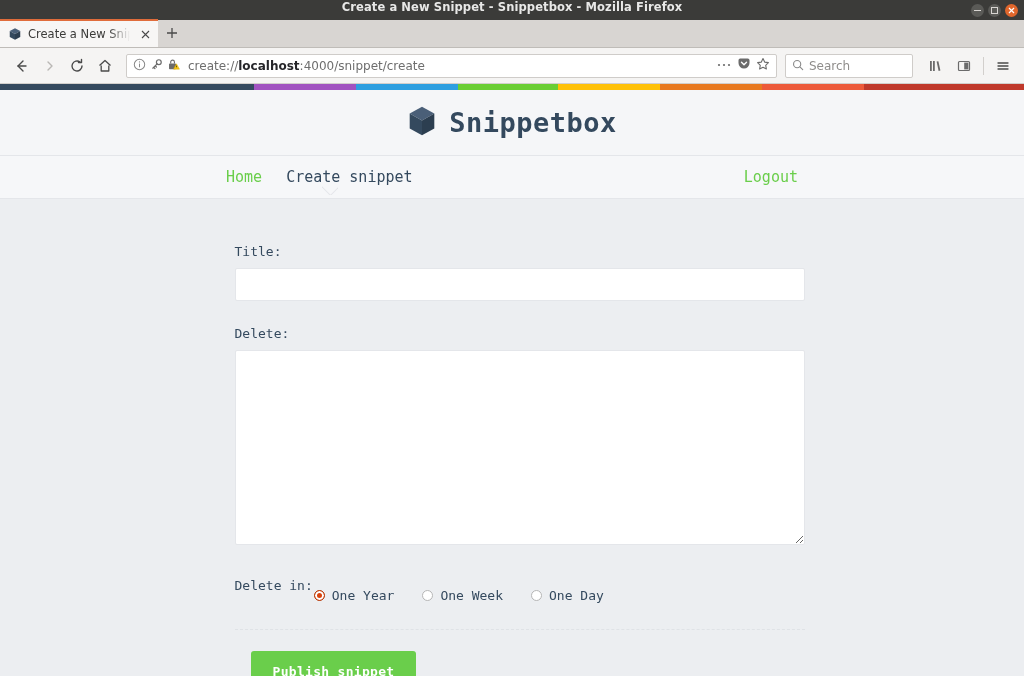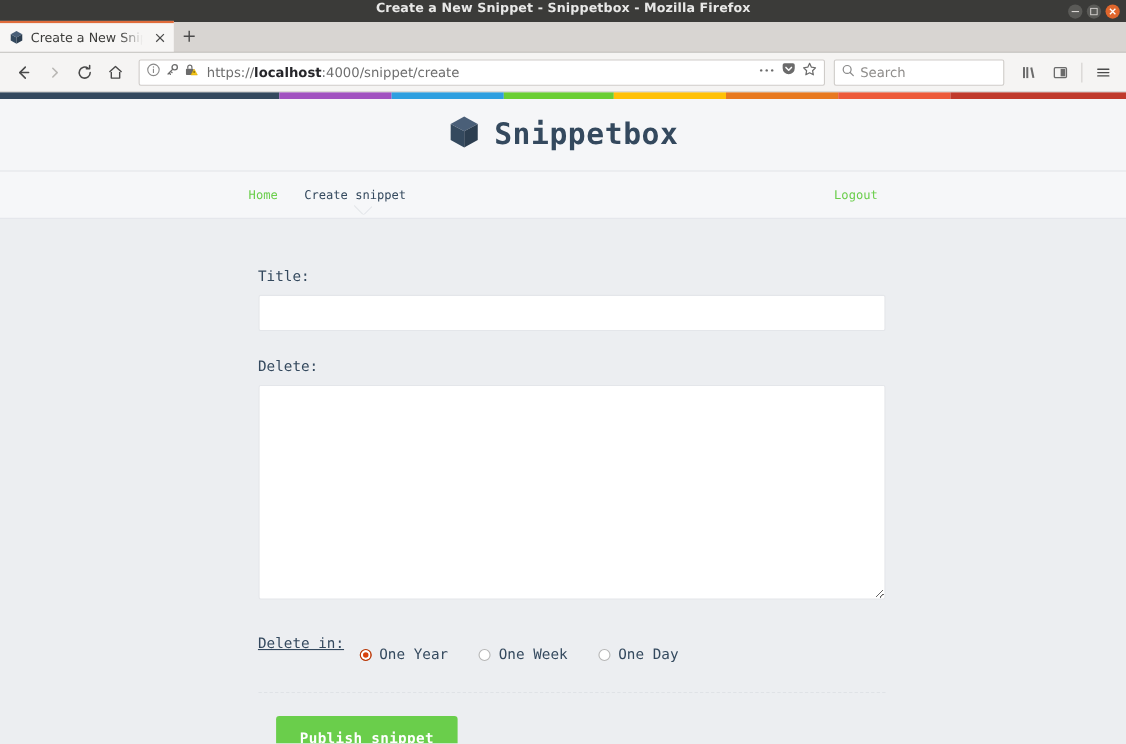--- a/index.html
+++ b/index.html
@@ -56,21 +56,21 @@
     display: flex; align-items: center; padding: 0 4px 0 6px; gap: 4px; margin-left: 6px;
   }
   .url-icons { display: flex; align-items: center; gap: 4px; flex: none; }
   .url-text {
     flex: 1; font-size: 12px; color: #6e6e6e; font-family: "DejaVu Sans", sans-serif;
     white-space: nowrap; overflow: hidden; padding-left: 4px;
   }
   .url-text b { color: #26262a; font-weight: bold; }
   .url-right { display: flex; align-items: center; gap: 5px; flex: none; padding-right: 2px; }
   .searchbar {
-    width: 155px; height: 24px; background: #fff; border: 1px solid #cfccc9; border-radius: 2px;
+    width: 128px; height: 24px; background: #fff; border: 1px solid #cfccc9; border-radius: 2px;
     display: flex; align-items: center; padding: 0 6px; gap: 5px; margin-left: 6px; flex: none;
   }
   .search-ph { font-size: 12px; color: #8f8d8b; font-family: "DejaVu Sans", sans-serif; }
   .toolbar-right { display: flex; align-items: center; gap: 2px; margin-left: 8px; flex: none; }
   .tb-icon { width: 26px; height: 26px; display: flex; align-items: center; justify-content: center; }
   .tb-sep { width: 1px; height: 18px; background: #d2cfcc; margin: 0 4px; }
 
   
   .stripe { height: 6px; display: flex; flex: none; }
   .stripe span { height: 100%; }
@@ -88,21 +88,21 @@
   }
 
   .site-nav {
     height: 44px; background: #f6f7f9; border-top: 1px solid #e4e6ea; border-bottom: 1px solid #e4e6ea;
     display: flex; align-items: center; flex: none; position: relative;
   }
   .nav-inner { width: 572px; margin: 0 auto; display: flex; align-items: center; position: relative; }
   .nav-left { display: flex; align-items: center; gap: 24px; }
   .nav-right { margin-left: auto; }
   .nav-link {
-    font-family: "DejaVu Sans Mono", monospace; font-size: 11px; color: #6ace4b; text-decoration: none;
+    font-family: "DejaVu Sans Mono", monospace; font-size: 15px; color: #6ace4b; text-decoration: none;
     white-space: nowrap;
   }
   .nav-link.active { color: #34495e; }
   .nav-caret {
     position: absolute; left: 96px; bottom: -9px; width: 16px; height: 9px; overflow: hidden;
   }
   .nav-caret:after {
     content: ""; position: absolute; left: 1px; top: -8px; width: 14px; height: 14px;
     background: #f6f7f9; border-right: 1px solid #e4e6ea; border-bottom: 1px solid #e4e6ea;
     transform: rotate(45deg);
@@ -123,21 +123,21 @@
   }
   .ftextarea {
     width: 570px; height: 195px; background: #fff; border: 1px solid #e4e6ea; border-radius: 2px;
     font-family: "DejaVu Sans Mono", monospace; font-size: 13px; color: #34495e; padding: 8px 9px;
     display: block; resize: both;
   }
   .gap-a { height: 25px; }
   .gap-b { height: 22px; }
 
   .radio-row { display: flex; align-items: center; gap: 0; }
-  .radio-row .flabel { margin-bottom: 0; margin-right: 14px; text-decoration: underline; }
+  .radio-row .flabel { margin-bottom: 0; margin-right: 1px; }
   .radio-opt { display: flex; align-items: center; gap: 7px; margin-right: 28px; margin-top: 21px; }
   .radio-dot {
     width: 11px; height: 11px; border-radius: 50%; border: 1px solid #b6b6b6; background: #fff;
     display: inline-block; position: relative; flex: none;
   }
   .radio-opt.selected .radio-dot {
     background: #d9430d; border-color: #b63909;
     box-shadow: inset 0 0 0 2px #fff, inset 0 0 0 3px #d9430d;
   }
   .radio-label { font-family: "DejaVu Sans Mono", monospace; font-size: 13px; color: #34495e; }
@@ -244,21 +244,21 @@
         </span>
         <span>
           <svg width="13" height="13" viewBox="0 0 14 14">
             <rect x="2.2" y="6" width="7.5" height="6" rx="0.8" fill="#6b6b6b"></rect>
             <path d="M4 6 V4.3 A2 2 0 0 1 8 4.3 V6" fill="none" stroke="#6b6b6b" stroke-width="1.2"></path>
             <path d="M10.2 6.2 L13.4 12 H7 Z" fill="#f5c518" stroke="#d8a800" stroke-width="0.5"></path>
             <path d="M10.2 8.2 V10" stroke="#4a3a00" stroke-width="0.9"></path>
           </svg>
         </span>
       </span>
-      <span class="url-text"><span>https://</span><b>localhost</b><span>:4000/snippet/create</span></span>
+      <span class="url-text"><span>create://</span><b>localhost</b><span>:4000/snippet/create</span></span>
       <span class="url-right">
         <span>
           <svg width="16" height="14" viewBox="0 0 16 14">
               <circle cx="3" cy="8" r="1.1" fill="#6b6b6b"></circle>
               <circle cx="8" cy="8" r="1.1" fill="#6b6b6b"></circle>
               <circle cx="13" cy="8" r="1.1" fill="#6b6b6b"></circle>
             </svg>
         </span>
         <span>
           <svg width="14" height="14" viewBox="0 0 14 14">

